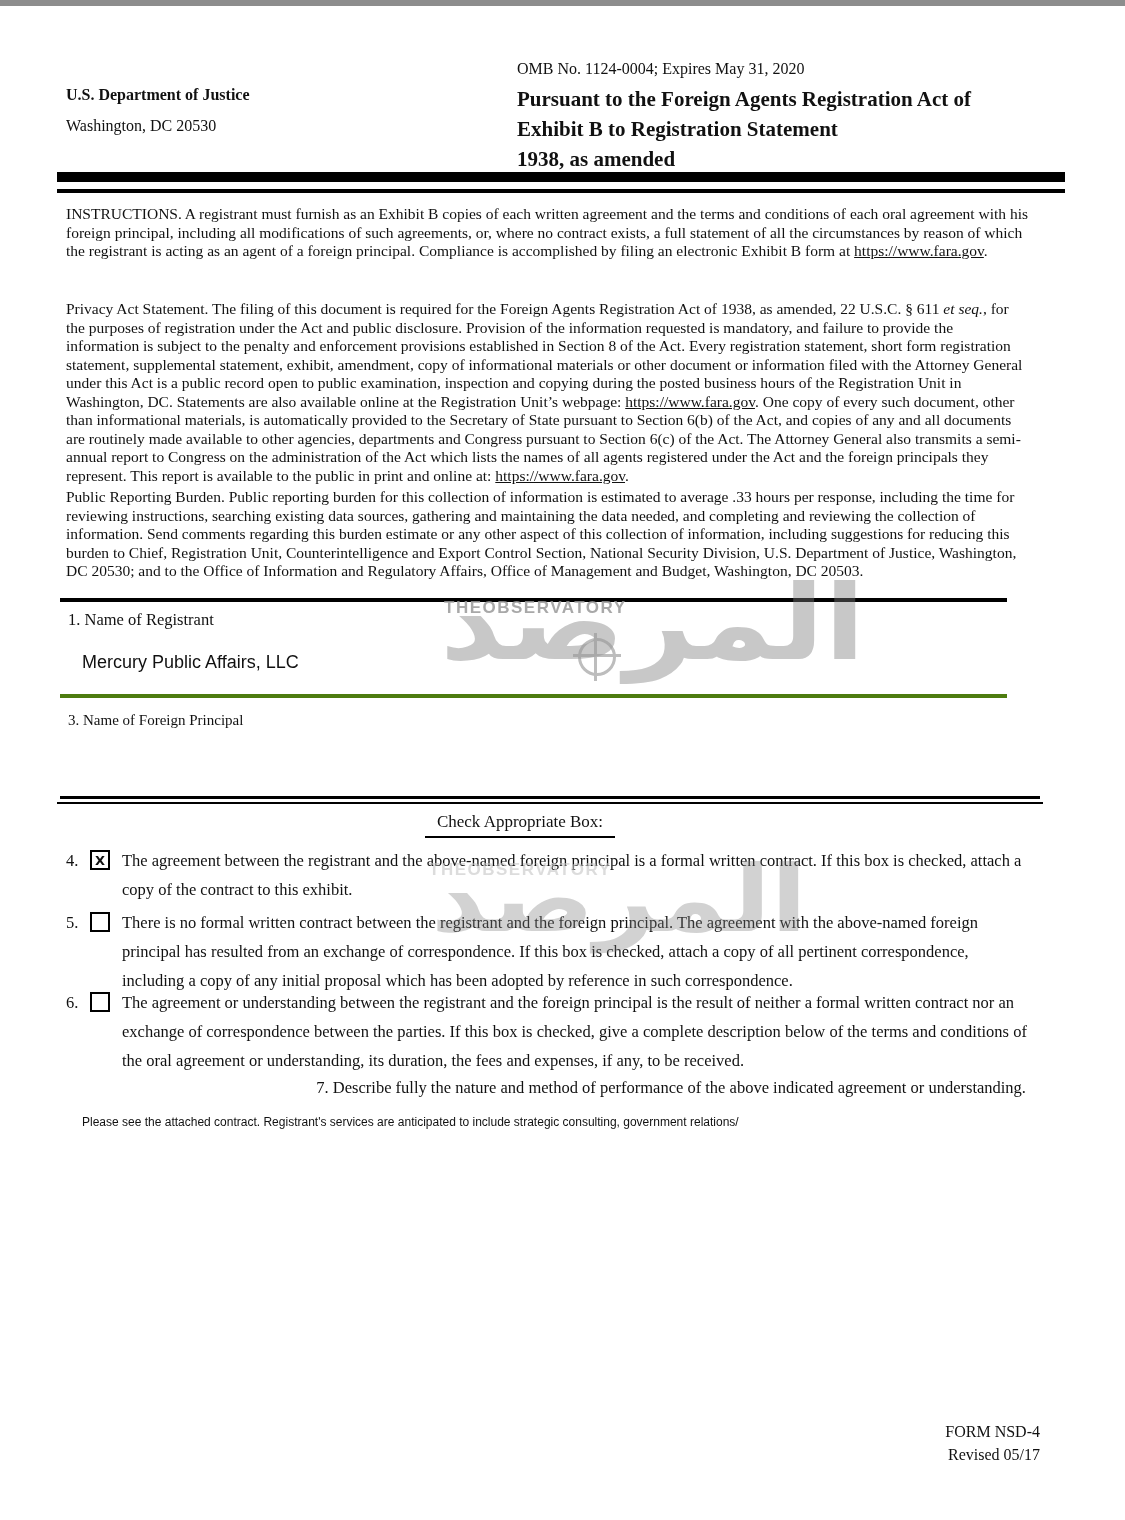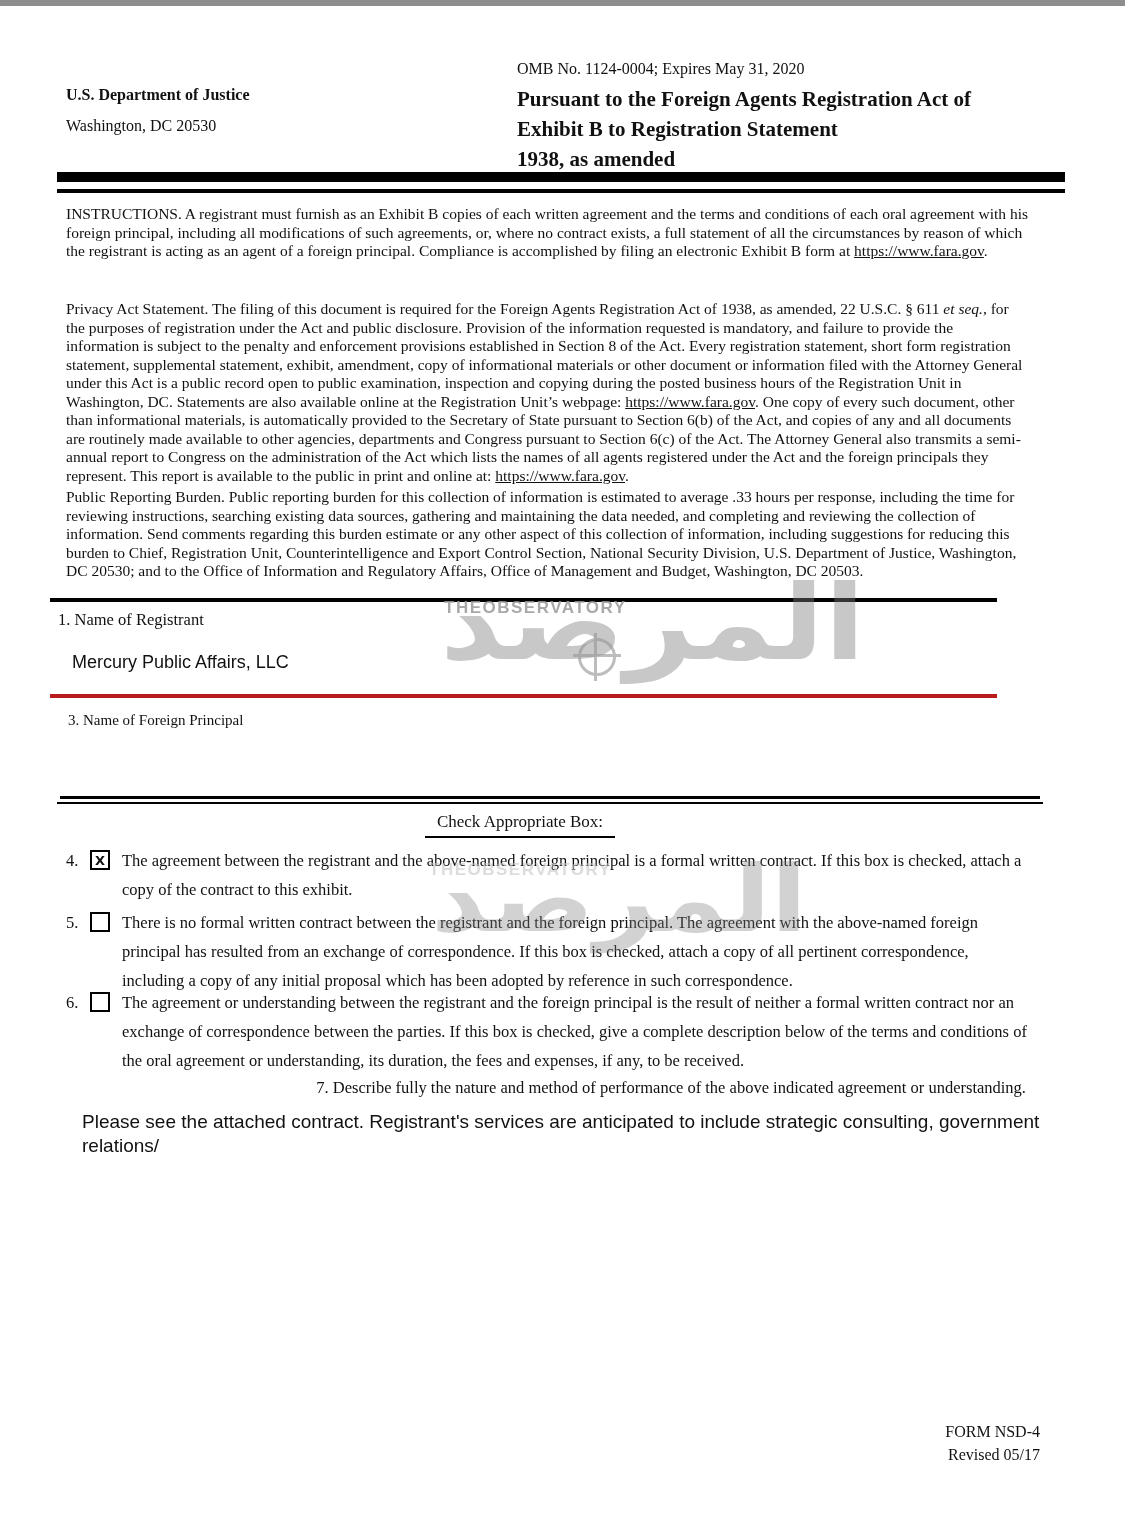--- a/index.html
+++ b/index.html
@@ -28,22 +28,22 @@
 
   
   .para{position:absolute;left:66px;width:963px;font-size:15.5px;line-height:18.5px;text-align:left;}
   #instructions{top:205px;}
   #privacy{top:300px;}
   #burden{top:488px;}
   .u{text-decoration:underline;}
   .it{font-style:italic;}
 
   
-  .regtable{position:absolute;left:50px;top:598px;width:947px;height:92px;
-    border-top:4px solid #000;border-bottom:4px solid #b91c1c;display:flex;gap:19px;}
+  .regtable{position:absolute;left:60px;top:598px;width:947px;height:92px;
+    border-top:4px solid #000;border-bottom:4px solid #4d7c0f;display:flex;gap:19px;}
   .cell1{flex:0 0 478px;position:relative;}
   .cell2{flex:1;border-left:3px solid #000;position:relative;}
   .cell-label{font-size:16.5px;margin:8px 0 0 8px;}
   .cell2 .cell-label{margin-left:16px;}
   .cell-value{font-family:"Liberation Sans",sans-serif;font-size:18px;margin:22px 0 0 22px;}
   .cell2 .cell-value{font-size:17px;margin-left:20px;}
 
   
   .q3box{position:absolute;left:60px;top:702px;width:980px;height:94px;border-bottom:3px solid #000;}
   .q3box::after{content:"";position:absolute;left:-3px;right:-3px;bottom:-8px;height:2px;background:#000;}
@@ -60,21 +60,21 @@
   #item6{top:988px;}
   .inum{flex:0 0 24px;}
   .cbwrap{flex:0 0 32px;padding-top:4px;}
   .cbox{width:16px;height:16px;border:2px solid #000;display:flex;align-items:center;justify-content:center;
     font-size:13px;font-weight:bold;line-height:1;font-family:"DejaVu Sans",sans-serif;}
   .itext{flex:1;}
 
   
   .q7label{position:absolute;left:66px;top:1078px;width:960px;font-size:16.5px;text-align:right;}
   .q7answer{position:absolute;left:82px;top:1110px;width:960px;
-    font-family:"Liberation Sans",sans-serif;font-size:19px;line-height:24px;}
+    font-family:"Liberation Sans",sans-serif;font-size:12px;line-height:24px;}
 
   
   .footer{position:absolute;left:850px;top:1420px;width:190px;text-align:right;font-size:16px;line-height:23px;}
 
   
   .wm{position:absolute;pointer-events:none;z-index:3;}
   #wm1{left:440px;top:596px;width:620px;height:110px;}
   .wm-obs{position:absolute;left:4px;top:2px;font-family:"Liberation Sans",sans-serif;
     font-weight:bold;font-size:17px;letter-spacing:1.5px;color:#9a9a9a;opacity:.85;}
   .wm-ar{position:absolute;font-family:"DejaVu Sans",sans-serif;font-weight:bold;

